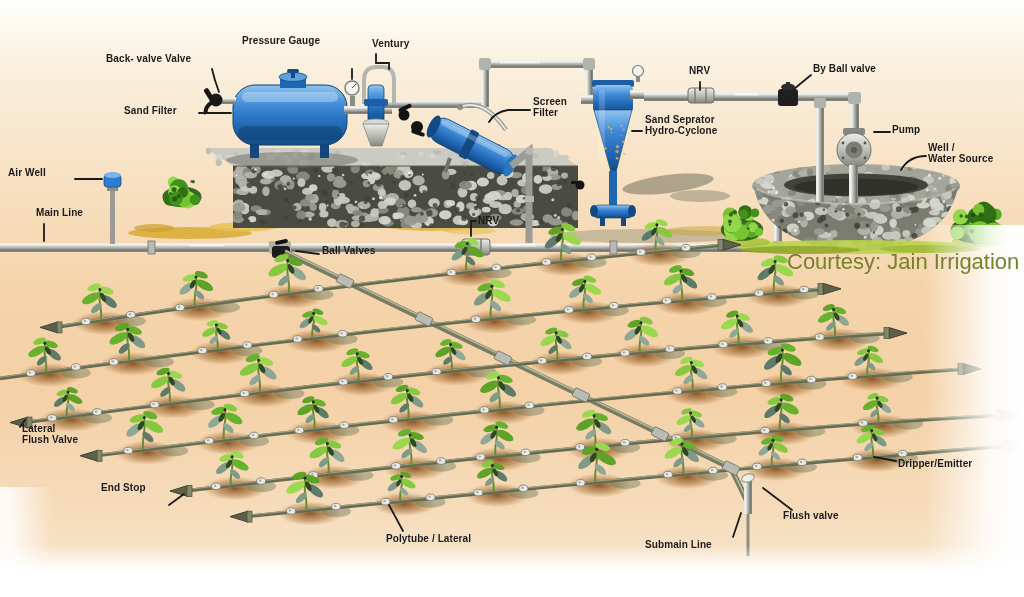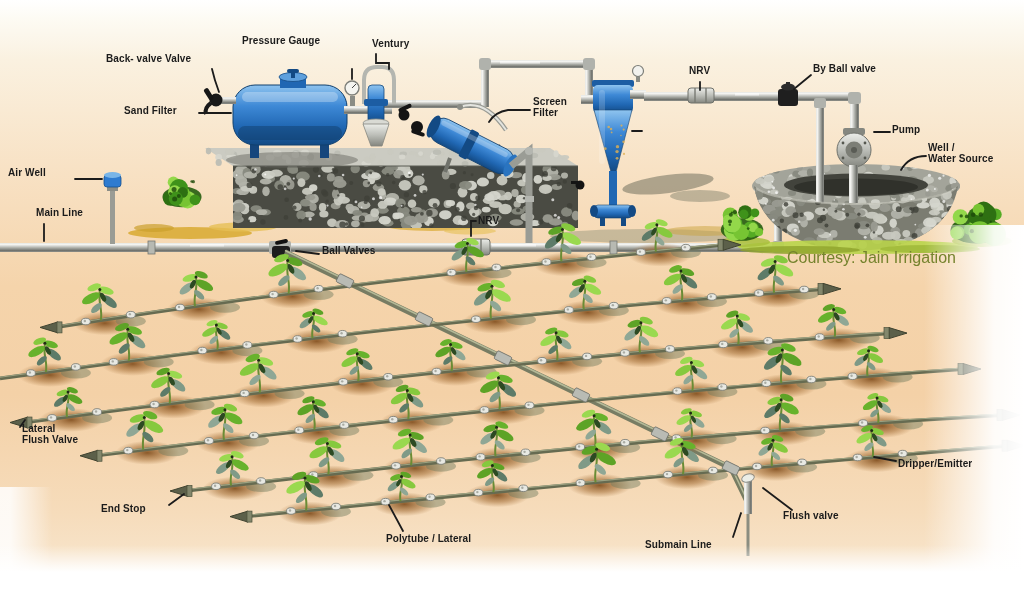--- a/index.html
+++ b/index.html
@@ -7,21 +7,21 @@
     background:linear-gradient(180deg,#ffffff 0%,#fdfbf4 3%,#faf1e0 10%,#f8e2c5 28%,#f5d4ab 48%,#f4d1a7 66%,#f6dcbb 86%,#f8e6ce 96%,#fbeeda 100%);
     font-family:"Liberation Sans",sans-serif;}
   svg.art,svg.leaders{position:absolute;left:0;top:0;width:1024px;height:597px;}
   svg.art{z-index:1;}
   .fade{position:absolute;z-index:5;pointer-events:none;}
   .fade-bottom{left:0;bottom:0;width:1024px;height:52px;background:linear-gradient(180deg,rgba(255,255,255,0) 0%,#ffffff 52%,#ffffff 100%);}
   .fade-right{right:0;top:225px;width:100px;height:350px;background:linear-gradient(90deg,rgba(255,255,255,0) 0%,rgba(255,255,255,.92) 70%,#ffffff 100%);}
   .fade-bl{left:0;bottom:20px;width:52px;height:90px;background:linear-gradient(270deg,rgba(255,255,255,0) 0%,rgba(255,255,255,.85) 80%);}
   svg.leaders{z-index:8;pointer-events:none;}
   .lbl{position:absolute;z-index:10;font-weight:bold;font-size:10px;line-height:1.12;color:#1b1b1b;white-space:pre-line;letter-spacing:.1px;}
-  .courtesy{position:absolute;z-index:10;font-size:16px;color:#75832d;white-space:nowrap;}
+  .courtesy{position:absolute;z-index:10;font-size:22px;color:#75832d;white-space:nowrap;}
 </style>
 </head>
 <body>
 
 <div class="stage">
 
 <svg class="art" viewBox="0 0 1024 597">
   <defs>
     <linearGradient id="pg" x1="0" y1="0" x2="0" y2="1">
       <stop offset="0" stop-color="#e6e7e3"></stop>
@@ -1735,30 +1735,32 @@
   </g>
 </svg>
 
 <div class="lbl" style="left:106px;top:53px">Back- valve Valve</div>
 <div class="lbl" style="left:242px;top:35px">Pressure Gauge</div>
 <div class="lbl" style="left:372px;top:38px">Ventury</div>
 <div class="lbl" style="left:124px;top:105px">Sand Filter</div>
 <div class="lbl" style="left:533px;top:96px">Screen
 Filter</div>
 <div class="lbl" style="left:689px;top:65px">NRV</div>
+<div class="lbl" style="left:645px;top:114px">Sand Seprator
+Hydro-Cyclone</div>
 <div class="lbl" style="left:813px;top:63px">By Ball valve</div>
 <div class="lbl" style="left:892px;top:124px">Pump</div>
 <div class="lbl" style="left:928px;top:142px">Well /
 Water Source</div>
 <div class="lbl" style="left:8px;top:167px">Air Well</div>
 <div class="lbl" style="left:36px;top:207px">Main Line</div>
 <div class="lbl" style="left:322px;top:245px">Ball Valves</div>
 <div class="lbl" style="left:478px;top:215px">NRV</div>
 <div class="lbl" style="left:22px;top:423px">Lateral
 Flush Valve</div>
-<div class="lbl" style="left:101px;top:503px">End Stop</div>
+<div class="lbl" style="left:101px;top:482px">End Stop</div>
 <div class="lbl" style="left:386px;top:533px">Polytube / Lateral</div>
 <div class="lbl" style="left:645px;top:539px">Submain Line</div>
 <div class="lbl" style="left:783px;top:510px">Flush valve</div>
 <div class="lbl" style="left:898px;top:458px">Dripper/Emitter</div>
 <div class="courtesy" style="left:787px;top:249px">Courtesy: Jain Irrigation</div>
 
 </div>
 
 </body></html>

